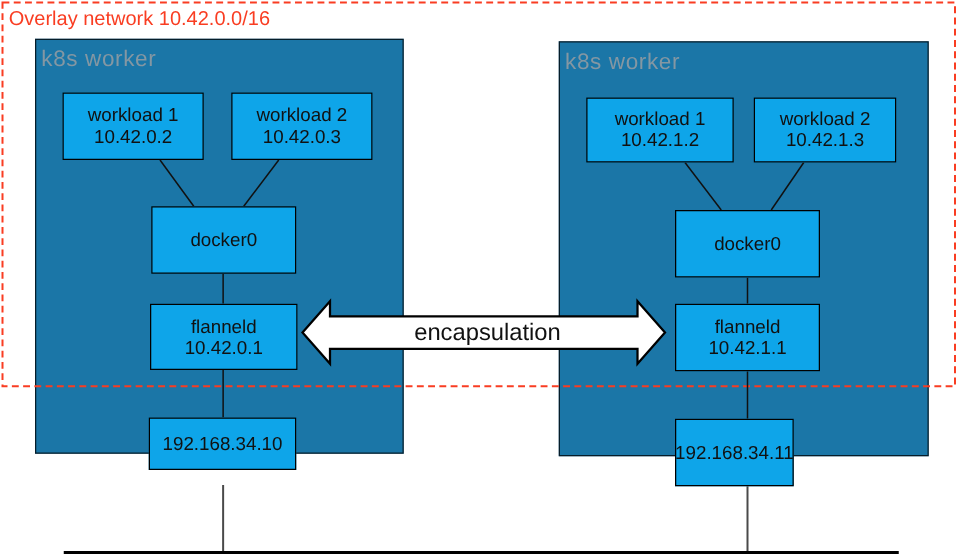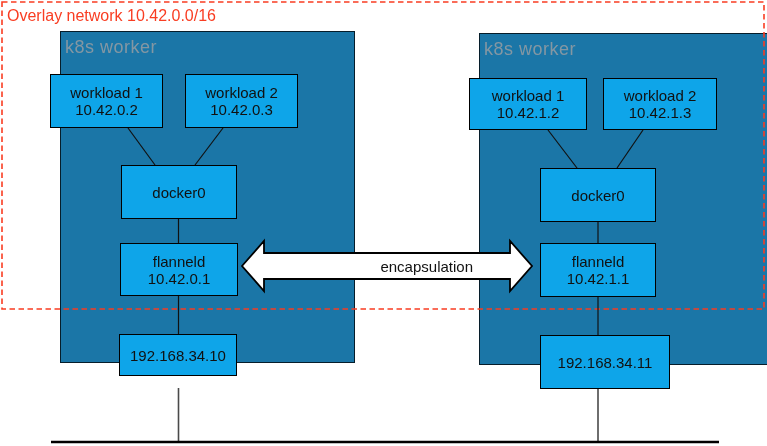--- a/index.html
+++ b/index.html
@@ -8,21 +8,21 @@
     --title-gray:#8497a3;
     --box-border:#000000;
   }
   html,body{margin:0;padding:0;background:#ffffff;}
   .canvas{
     position:relative;width:767px;height:446px;background:#ffffff;overflow:hidden;
     font-family:"Liberation Sans", sans-serif;color:#111;
   }
   .node{
     position:absolute;background:var(--worker-bg);
-    border:1px solid rgba(0,0,0,0.75);box-sizing:border-box;z-index:1;margin-left:32px;
+    border:1px solid rgba(0,0,0,0.75);box-sizing:border-box;z-index:1;
   }
   .node-left{left:28px;top:31px;width:295px;height:332px;}
   .node-right{left:447px;top:33px;width:296px;height:332px;}
   .node-title{
     padding:5px 0 0 4px;font-size:18px;letter-spacing:0.5px;
     color:var(--title-gray);
   }
   .overlay-svg{position:absolute;left:0;top:0;z-index:2;}
   .boundary{fill:none;stroke:var(--overlay-red);stroke-width:1.6;stroke-dasharray:5.5 3.5;}
   .conn{stroke:#111;stroke-width:1.2;}
@@ -34,21 +34,21 @@
     box-sizing:border-box;z-index:3;display:flex;flex-direction:column;
     align-items:center;justify-content:center;text-align:center;
     font-size:15px;line-height:17px;
   }
   .overlay-label{
     position:absolute;left:7px;top:7px;z-index:4;
     color:var(--overlay-red);font-size:16px;white-space:nowrap;
   }
   .arrow-label{
     position:absolute;left:307px;top:258px;width:166px;z-index:4;
-    text-align:right;font-size:15px;line-height:17px;color:#111;
+    text-align:center;font-size:19px;line-height:17px;color:#111;
   }
 </style>
 </head>
 <body>
 
 <div class="canvas">
 
   <div class="node node-left">
     <div class="node-title">k8s worker</div>
   </div>
@@ -103,20 +103,20 @@
     <div>workload 2</div>
     <div>10.42.1.3</div>
   </div>
   <div class="box" style="left:540px;top:168px;width:116px;height:54px">
     <div>docker0</div>
   </div>
   <div class="box" style="left:540px;top:243px;width:116px;height:54px">
     <div>flanneld</div>
     <div>10.42.1.1</div>
   </div>
-  <div class="box" style="left:540px;top:335px;width:130px;height:54px">
+  <div class="box" style="left:540px;top:335px;width:95px;height:54px">
     <div>192.168.34.11</div>
   </div>
 
   <div class="overlay-label">Overlay network 10.42.0.0/16</div>
   <div class="arrow-label">encapsulation</div>
 
 </div>
 
 </body></html>

